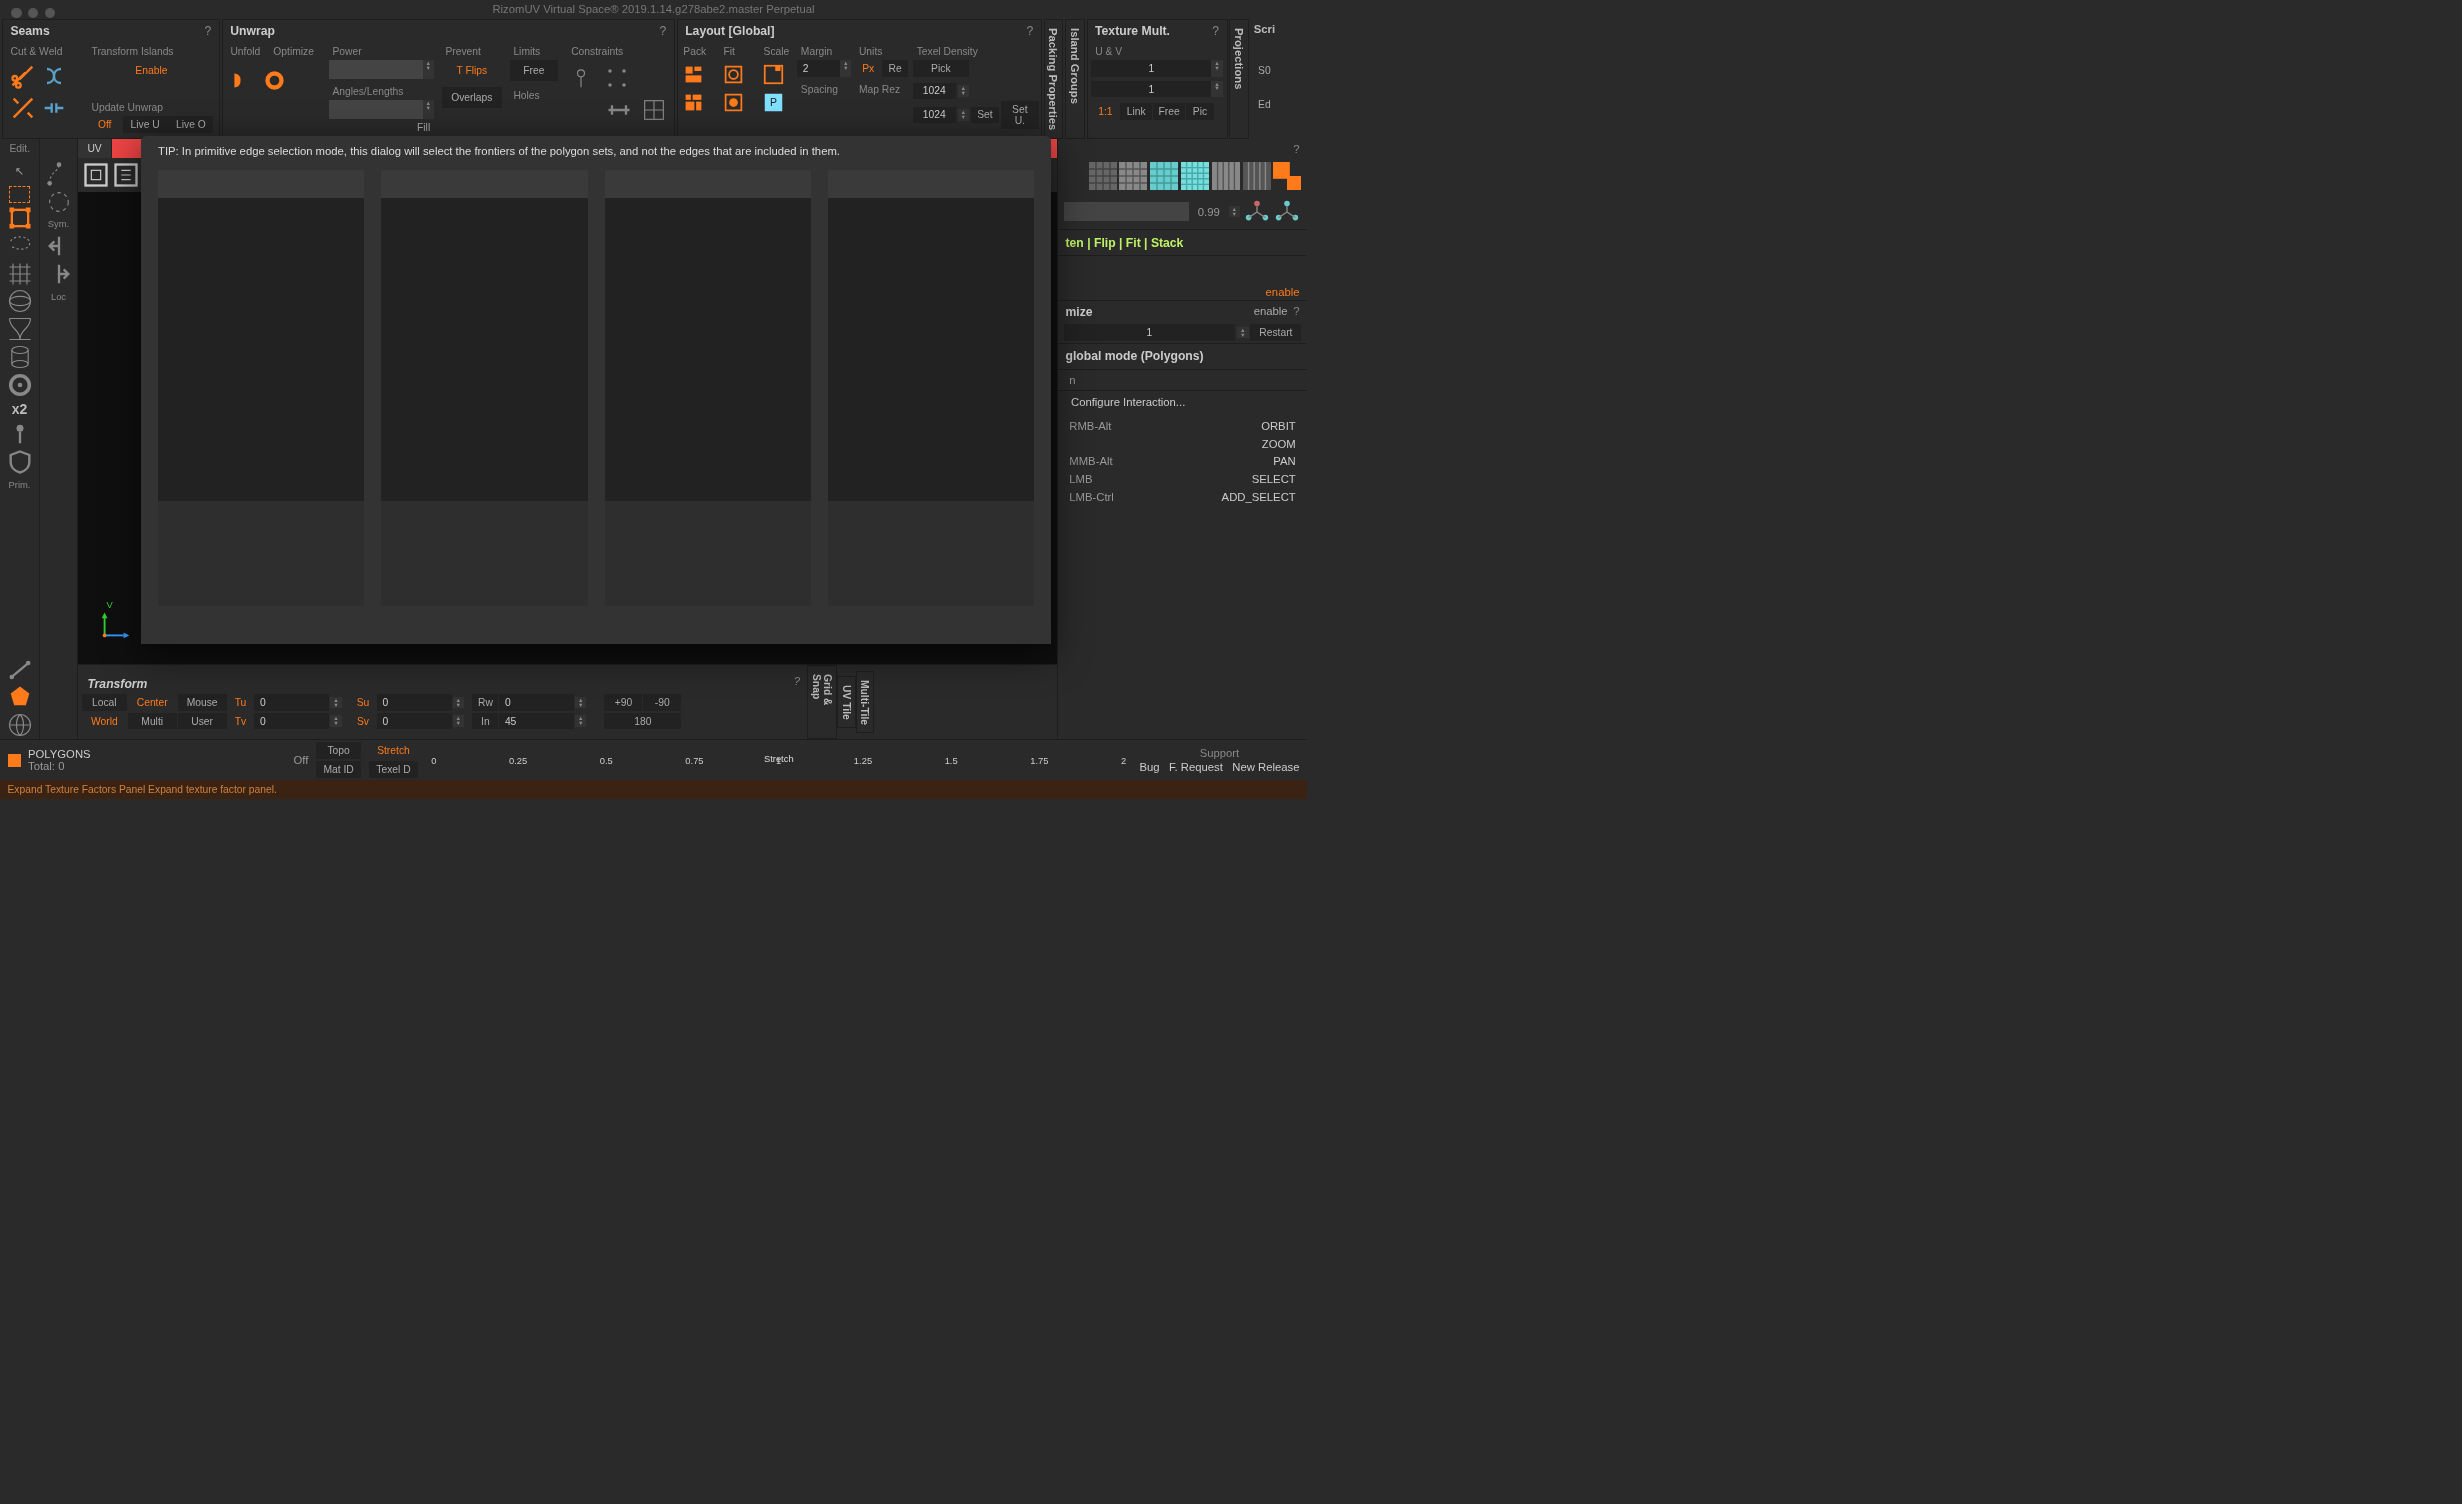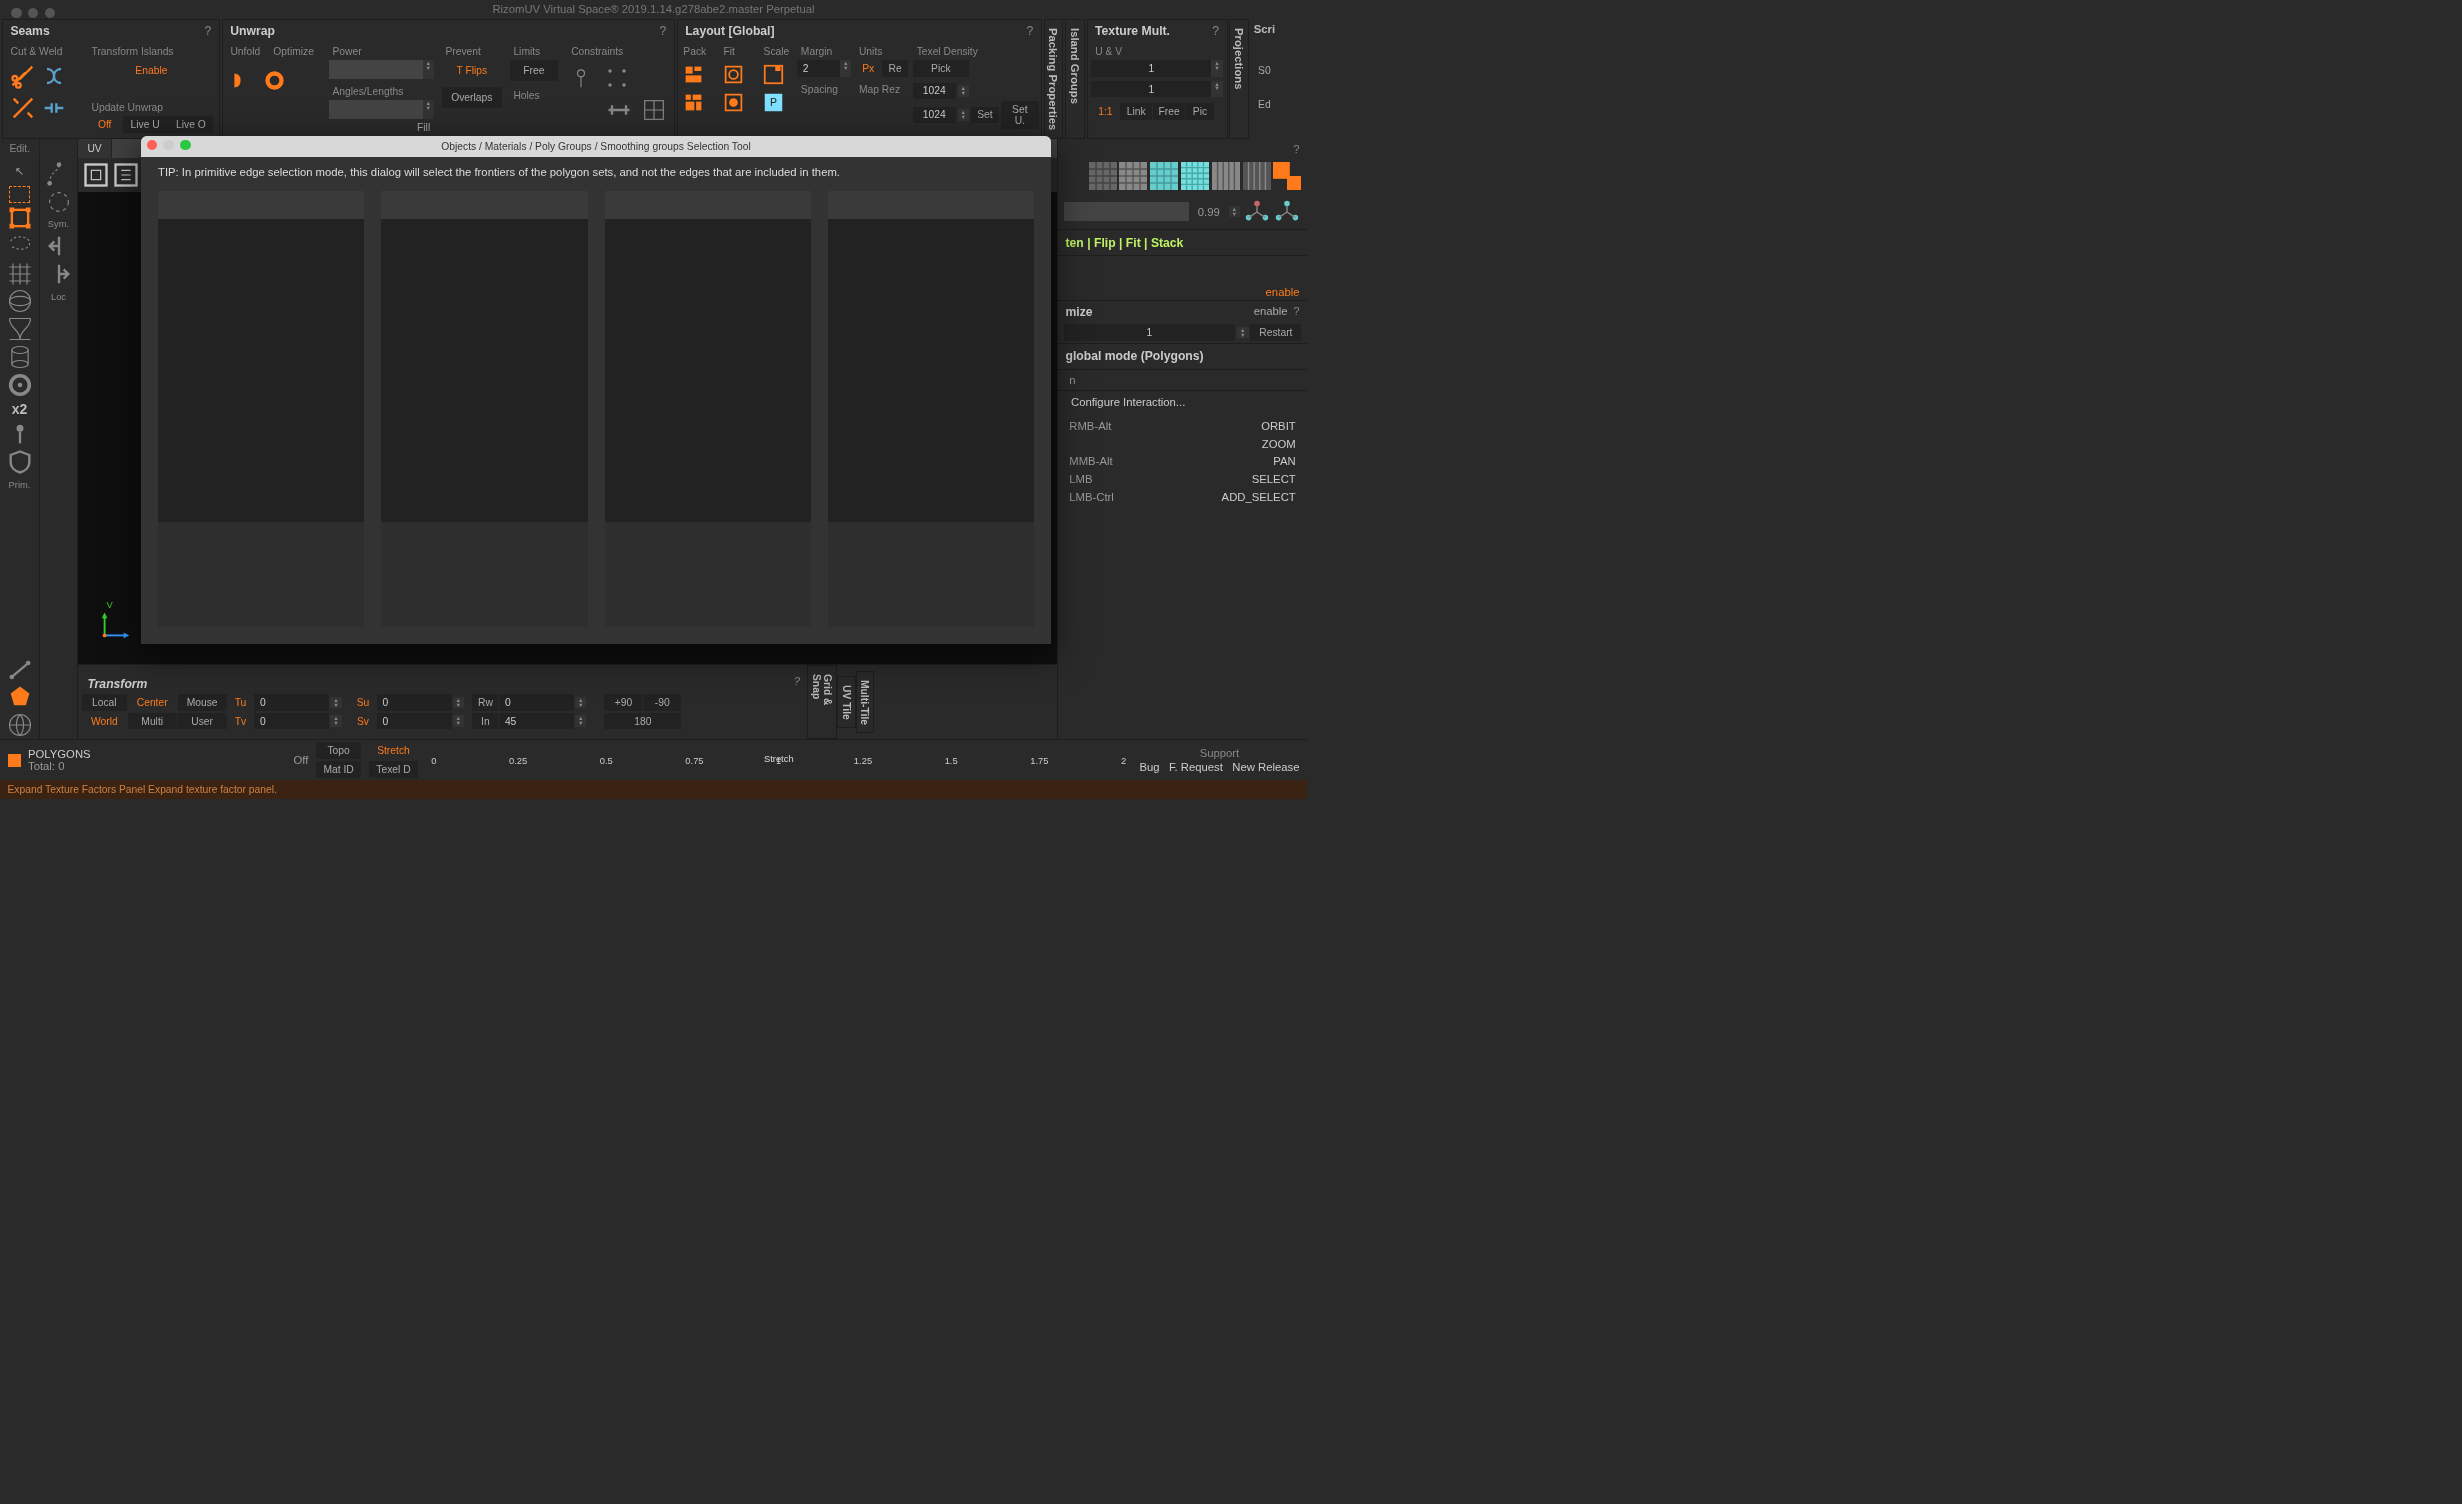--- a/index.html
+++ b/index.html
@@ -36,21 +36,21 @@
   .vert-tab { writing-mode: vertical-rl; background:#2a2a2a; color:#bbb; padding:7.5px 2.8px; font-size:11.3px; border:0.9px solid #1e1e1e; font-weight:bold;}
 
   
   .workspace { display:flex; flex:1; position:relative; }
   .left-toolcol { width:40px; background:#2a2a2a; border-right:0.9px solid #1e1e1e; display:flex; flex-direction:column; align-items:center;}
   .left-toolcol2 { width:38px; background:#2a2a2a; border-right:0.9px solid #1e1e1e; display:flex; flex-direction:column; align-items:center;}
   .tool-ico { width:28px; height:26px; display:flex; align-items:center; justify-content:center; color:#999; margin:0.9px 0; cursor:pointer; }
   .tool-ico.active { color:#ff7a1a; }
   .tool-lbl { font-size:9.4px; color:#888; padding:2.8px 0;}
 
-  .tabrow { display:flex; background:#404040; }
+  .tabrow { display:flex; background:#ef4444; }
   .tab { background:#333; color:#ccc; padding:3.8px 9.4px; font-size:10.3px; border-right:0.9px solid #222;}
   .tab.dim { background:#2a2a2a; color:#888;}
 
   .viewport { flex:1; background:#0f0f0f; position:relative; }
   .uv-topbar { height:34px; background:#2a2a2a; display:flex; align-items:center; padding:0 3.8px; gap:1.9px;}
 
   
   .right-panels { width: 250px; background:#2a2a2a; border-left:0.9px solid #1e1e1e; display:flex; flex-direction:column; overflow:hidden;}
 
   
@@ -704,28 +704,20 @@
       <span style="color:#ccc;">New Release</span>
     </div>
   </div>
 </div>
 
 <div class="bottom-hint">Expand Texture Factors Panel  Expand texture factor panel.</div>
 
 </div>
 
 <div class="dialog">
-  <div class="dialog-titlebar">
-    <div class="dialog-traffic">
-      <div class="traffic-light tl-red"></div>
-      <div class="traffic-light" style="background:#ccc"></div>
-      <div class="traffic-light tl-green"></div>
-    </div>
-    <span>Objects / Materials / Poly Groups / Smoothing groups Selection Tool</span>
-  </div>
   <div class="dialog-body">
     <div style="color:#ddd;font-size:11.3px;">TIP: In primitive edge selection mode, this dialog will select the frontiers of the polygon sets, and not the edges that are included in them.</div>
     <div class="dialog-cols">
       <div class="dcol">
           <div class="dcol-head"></div>
           <div class="dcol-body"></div>
           <div class="dcol-foot"></div>
         </div>
       <div class="dcol">
           <div class="dcol-head"></div>

